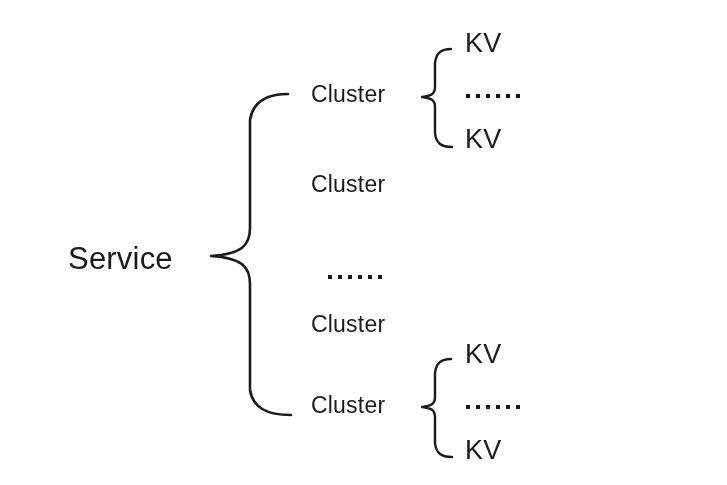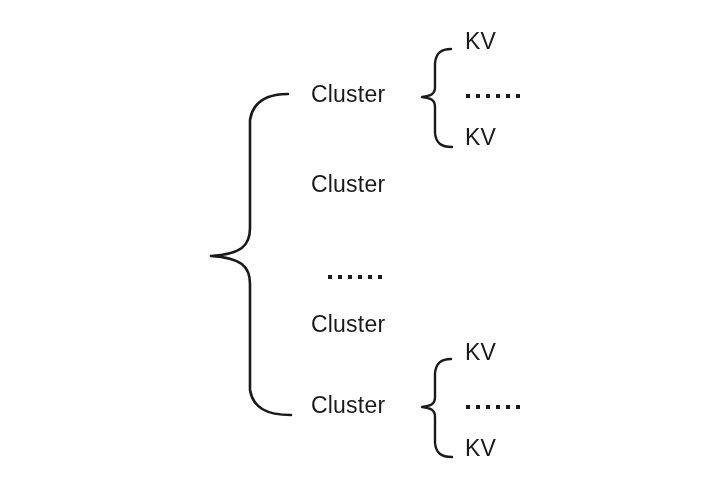--- a/index.html
+++ b/index.html
@@ -28,21 +28,21 @@
   .label-service {
     font-size: 31px;
     left: 68px;
     top: 243px;
   }
   .label-cluster {
     font-size: 23px;
     left: 311px;
   }
   .label-kv {
-    font-size: 23px;
+    font-size: 27px;
     left: 465px;
   }
   .ellipsis {
     position: absolute;
     display: flex;
     gap: 6px;
     align-items: center;
   }
   .ellipsis span {
     display: block;
@@ -59,20 +59,21 @@
     stroke: #1a1a1a;
     stroke-linecap: round;
     stroke-linejoin: round;
   }
 </style>
 </head>
 <body>
 
 <div id="canvas">
 
+  <div class="node-label label-service">Service</div>
 
   <svg class="brace-svg" style="left:205px; top:88px;" width="90" height="332" viewBox="0 0 90 332">
     <path d="M 83 6
              C 62 6, 48 13, 45 32
              L 45 140
              C 45 158, 36 166, 6 168
              C 36 170, 45 178, 45 196
              L 45 302
              C 48 320, 62 327, 86 327" stroke-width="2.6"></path>
   </svg>

